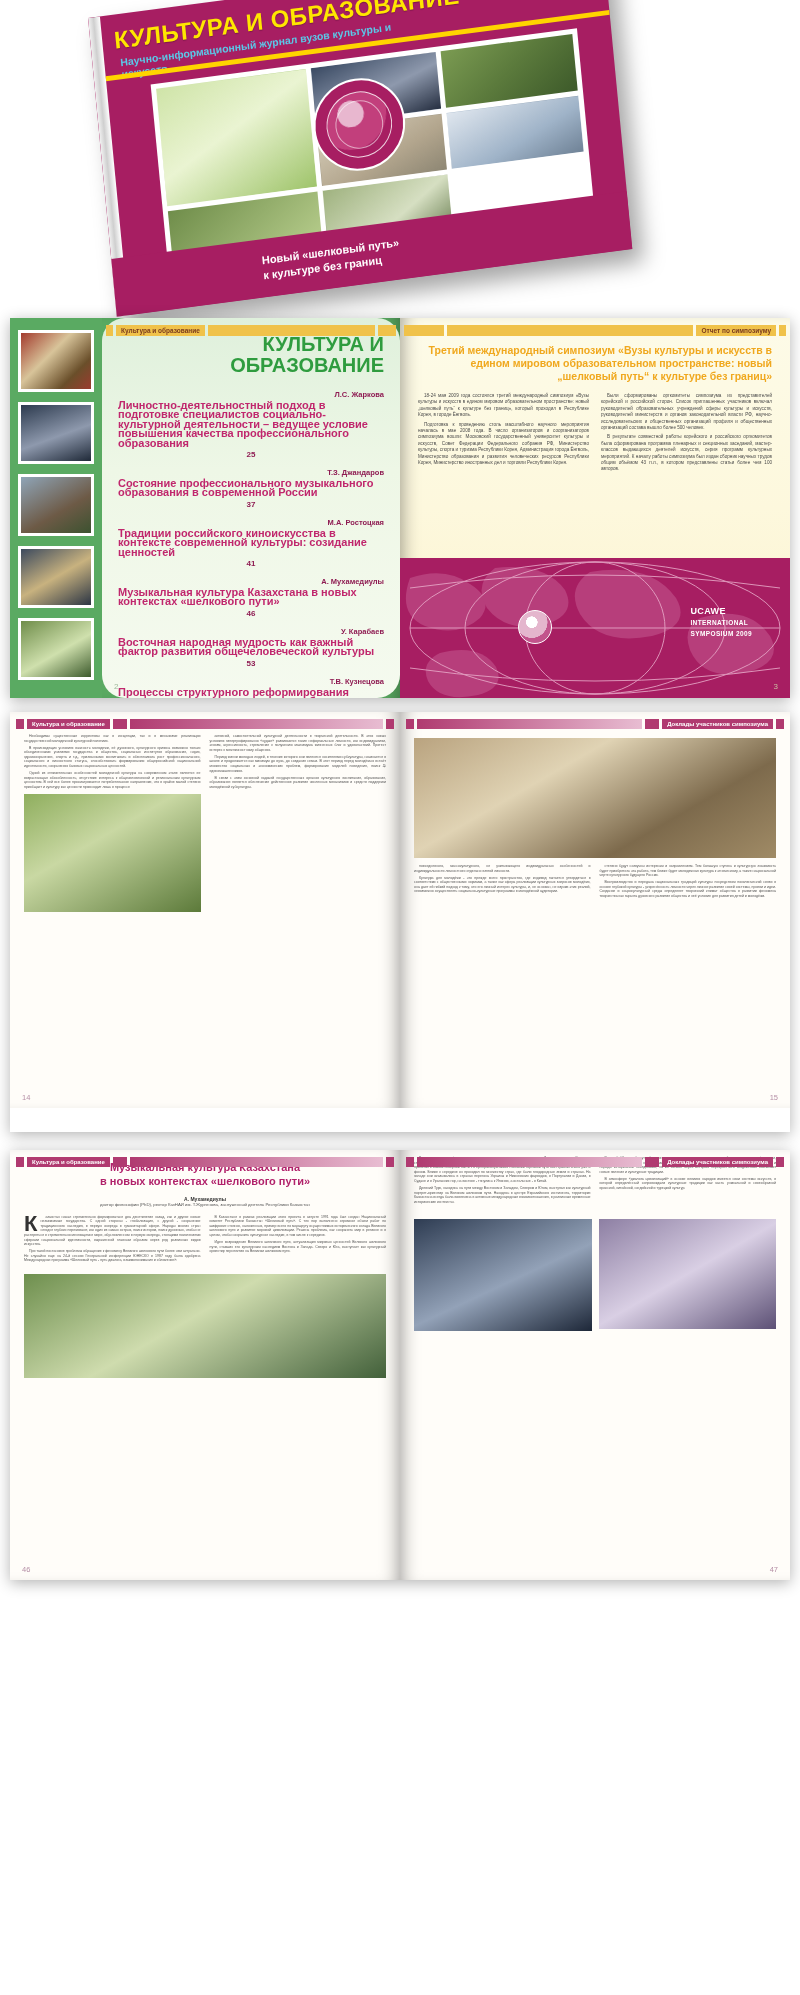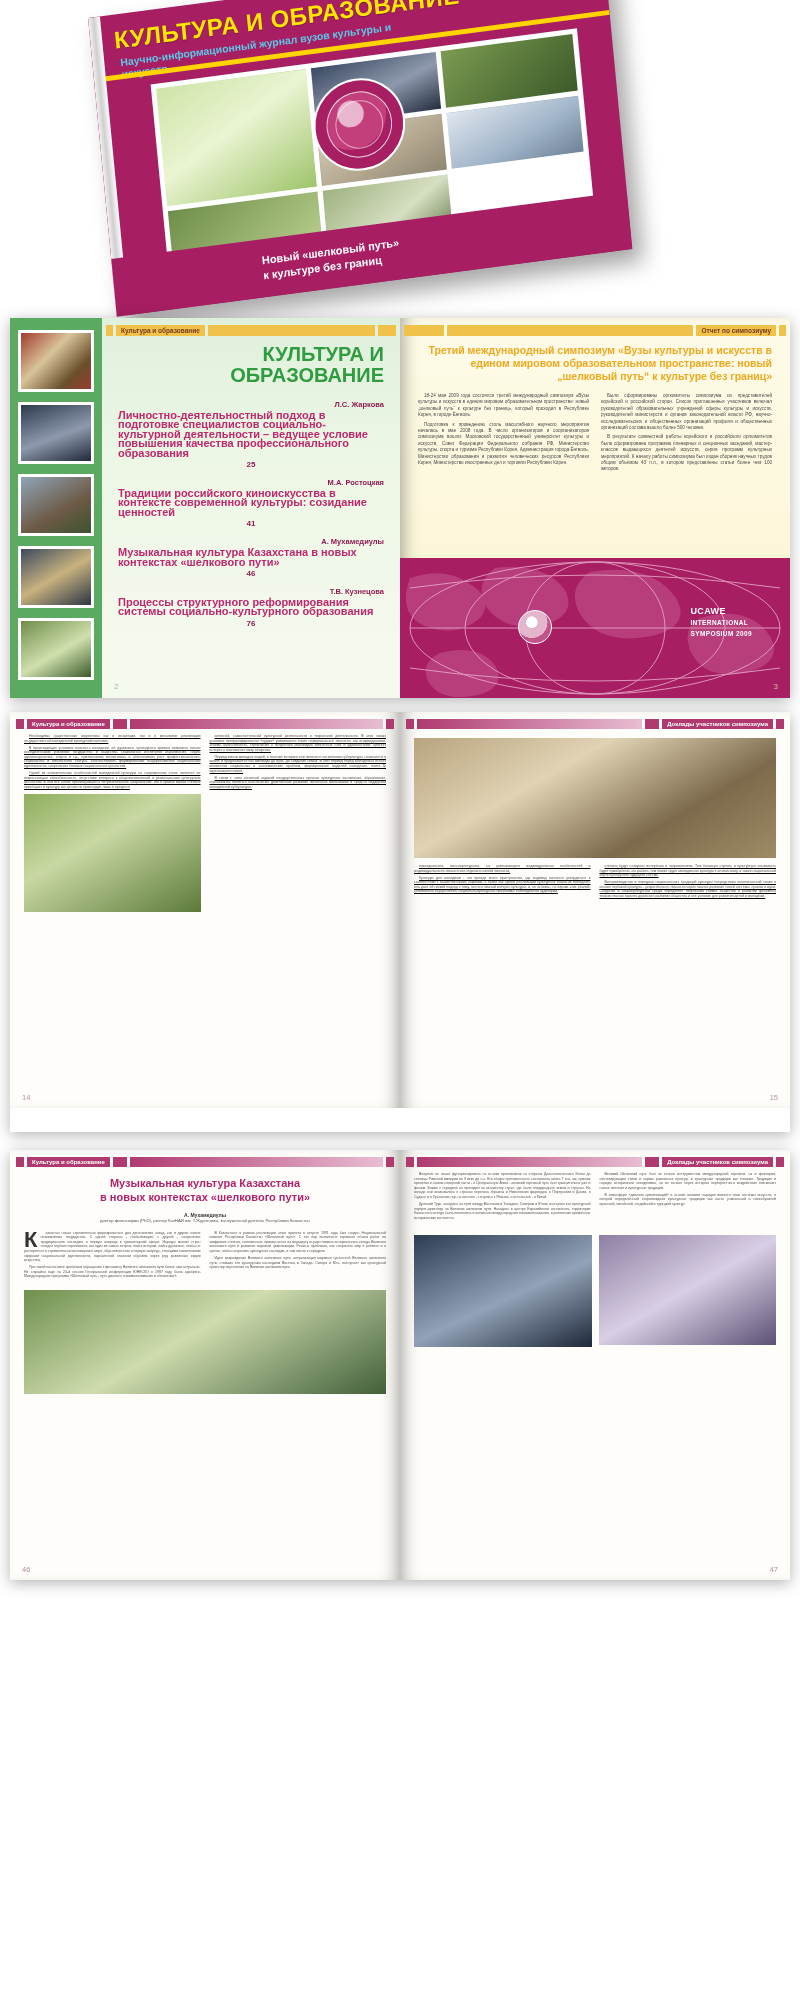--- a/index.html
+++ b/index.html
@@ -90,21 +90,21 @@
   .toc-strip { width: 92px; background:#5aaa62; padding:12px 8px; }
   .toc-thumb { width:76px; height:62px; background:#fff; padding:3px; margin-bottom:10px; }
   .toc-thumb > i { display:block; width:100%; height:100%; }
   .th1{ background:linear-gradient(135deg,#a33b2e,#d8c49a 40%,#6a4f2a 75%,#9b3b2f); }
   .th2{ background:linear-gradient(160deg,#2c3a4e,#8e99ad 55%,#1f2938); }
   .th3{ background:linear-gradient(150deg,#8fa5b8,#6d5a46 60%,#3c5230); }
   .th4{ background:linear-gradient(150deg,#3c4a5e,#c8b27f 50%,#2b3544); }
   .th5{ background:linear-gradient(150deg,#6f8d4a,#cfe0ad 55%,#3c5a2c); }
   .toc-body {
     flex:1; background: linear-gradient(180deg,#dff0dc,#eef7e6 40%,#f5faef);
-    padding:26px 16px 12px 16px; position:relative;
+    padding:16px 16px 12px 16px; position:relative;border-radius:23px;
   }
   .hdr-bar {
     position:absolute; left:0; top:6px; width:100%; height:13px;
     display:flex; align-items:center; gap:3px; padding:0 4px;
   }
   .hdr-chip { height:11px; background:#f0c24a; }
   .hdr-label {
     height:11px; background:#f0c24a; color:#7a3b1e; font-size:6.5px; font-weight:bold;
     display:flex; align-items:center; padding:0 5px; white-space:nowrap;
   }
@@ -132,38 +132,38 @@
     font-size:9px; line-height:11px; letter-spacing:.4px;
   }
   .ucawe-seal {
     position:absolute; left:118px; top:52px; width:34px; height:34px; border-radius:50%;
     background: radial-gradient(circle at 40% 35%, #ffffff 0 20%, #e4b6cd 21% 55%, #c2548c 56% 100%);
     border:1.5px solid #fff;
   }
 
   
   #spread3 { left: 10px; top: 712px; width: 780px; height: 420px; }
-  #spread3 .page { width: 390px; height: 396px; background:#fffdf9; padding:22px 14px 7px;text-decoration:underline; }
+  #spread3 .page { width: 390px; height: 396px; background:#fffdf9; padding:22px 14px 7px; }
   .art-hdr { position:absolute; left:0; top:5px; width:100%; height:13px; display:flex; align-items:center; gap:3px; padding:0 6px; }
   .art-hdr.r { justify-content:flex-end; }
   .mag-chip { height:10px; background:#b03a70; }
   .mag-bar  { height:10px; background:linear-gradient(90deg,#b03a70,#e8bdd2); }
   .mag-label{ height:10px; background:#b03a70; color:#fff; font-size:6px; font-weight:bold; display:flex; align-items:center; padding:0 5px; white-space:nowrap; }
   .body-cols { display:flex; gap:9px; font-size:3.5px; line-height:4.6px; color:#555; text-align:justify; }
   .body-cols .col { flex:1; }
   .body-cols p { margin-bottom:2.5px; text-indent:5px; }
   .photo { background-size:cover; margin:4px 0; }
   .pho-a { height:118px; background:linear-gradient(150deg,#8fae5e,#c9d8a3 40%,#5c7a3a); }
   .pho-b { height:120px; width:100%; background:linear-gradient(150deg,#b9a37f,#e0d3b4 35%,#7d6a4c 70%,#a08b66); margin-bottom:6px; }
   .pgn { position:absolute; bottom:6px; font-size:7.5px; color:#b58fa6; }
   .pgn.l{ left:12px; } .pgn.r{ right:12px; }
 
   
   #spread4 { left: 10px; top: 1150px; width: 780px; height: 430px; }
-  #spread4 .page { width: 390px; height: 430px; background:#fffdf9; padding:22px 14px 14px; }
+  #spread4 .page { width: 390px; height: 430px; background:#fffdf9; padding:6px 14px 14px; }
   .art-title { color:#b1226b; font-weight:bold; font-size:11px; line-height:14px; text-align:center; margin:4px 0 8px; }
   .art-author { color:#333; font-weight:bold; font-size:5px; text-align:center; }
   .art-affil { color:#555; font-size:4.3px; line-height:5.6px; text-align:center; margin-bottom:7px; }
   .dropcap { float:left; font-size:22px; line-height:18px; font-weight:bold; color:#333; padding:0 3px 0 0; }
   .pho-c { height:104px; background:linear-gradient(150deg,#6e8f4e,#cfdcae 45%,#42603a); }
   .pho-d { height:112px; background:linear-gradient(155deg,#2e3c52,#93a2b8 55%,#1d2738); }
   .pho-e { height:110px; background:linear-gradient(150deg,#8d7fa3,#d9cfe4 50%,#5c5075); }
 
   
   .grow { flex:1; }
@@ -234,28 +234,38 @@
           <span>КУЛЬТУРА И</span><br>
           <span>ОБРАЗОВАНИЕ</span>
         </div>
 
         <div class="toc-entry">
           <div class="toc-author">Л.С. Жаркова</div>
           <div class="toc-title">Личностно-деятельностный подход в подготовке специалистов социально-культурной деятельности – ведущее условие повышения качества профессионального образования</div>
           <div class="toc-pg">25</div>
         </div>
         <div class="toc-entry">
+          <div class="toc-author">Т.З. Джандаров</div>
+          <div class="toc-title">Состояние профессионального музыкального образования в современной России</div>
+          <div class="toc-pg">37</div>
+        </div>
+        <div class="toc-entry">
           <div class="toc-author">М.А. Ростоцкая</div>
           <div class="toc-title">Традиции российского киноискусства в контексте современной культуры: созидание ценностей</div>
           <div class="toc-pg">41</div>
         </div>
         <div class="toc-entry">
           <div class="toc-author">А. Мухамедиулы</div>
           <div class="toc-title">Музыкальная культура Казахстана в новых контекстах «шелкового пути»</div>
           <div class="toc-pg">46</div>
+        </div>
+        <div class="toc-entry">
+          <div class="toc-author">У. Карабаев</div>
+          <div class="toc-title">Восточная народная мудрость как важный фактор развития общечеловеческой культуры</div>
+          <div class="toc-pg">53</div>
         </div>
         <div class="toc-entry">
           <div class="toc-author">Т.В. Кузнецова</div>
           <div class="toc-title">Процессы структурного реформирования системы социально-культурного образования</div>
           <div class="toc-pg">76</div>
         </div>
 
         <div class="pagenum l">2</div>
       </div>
     </div>

